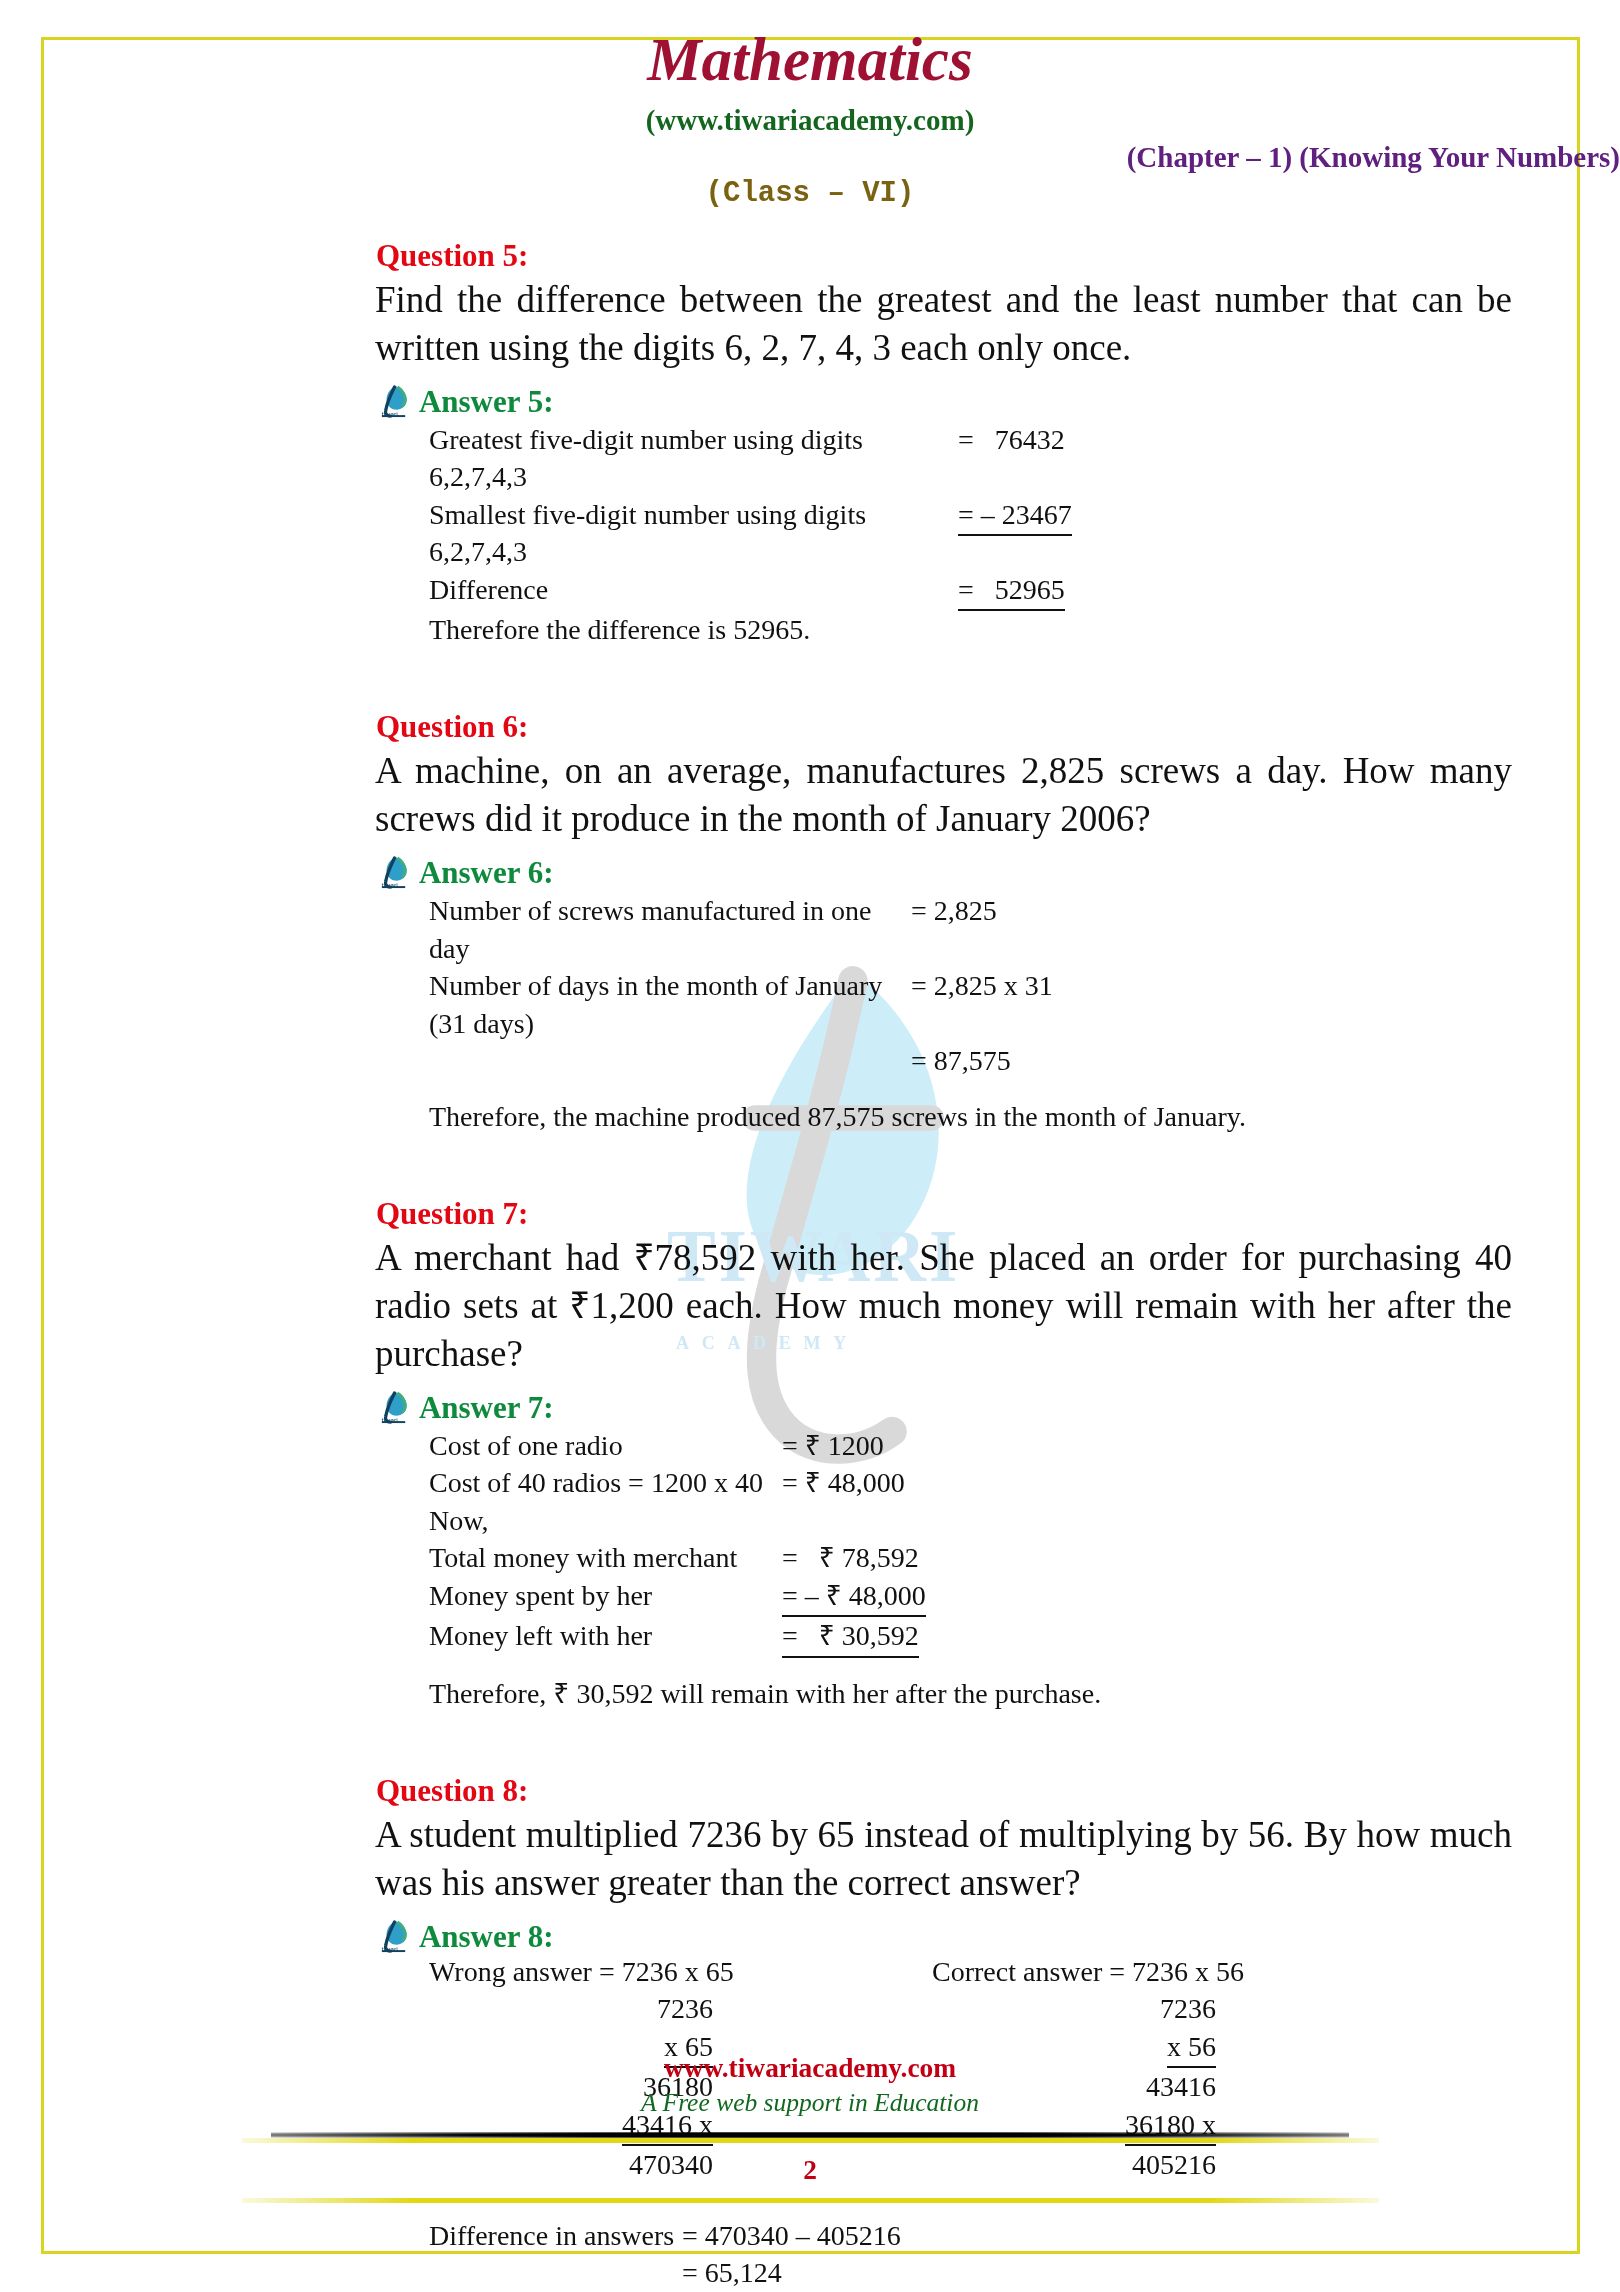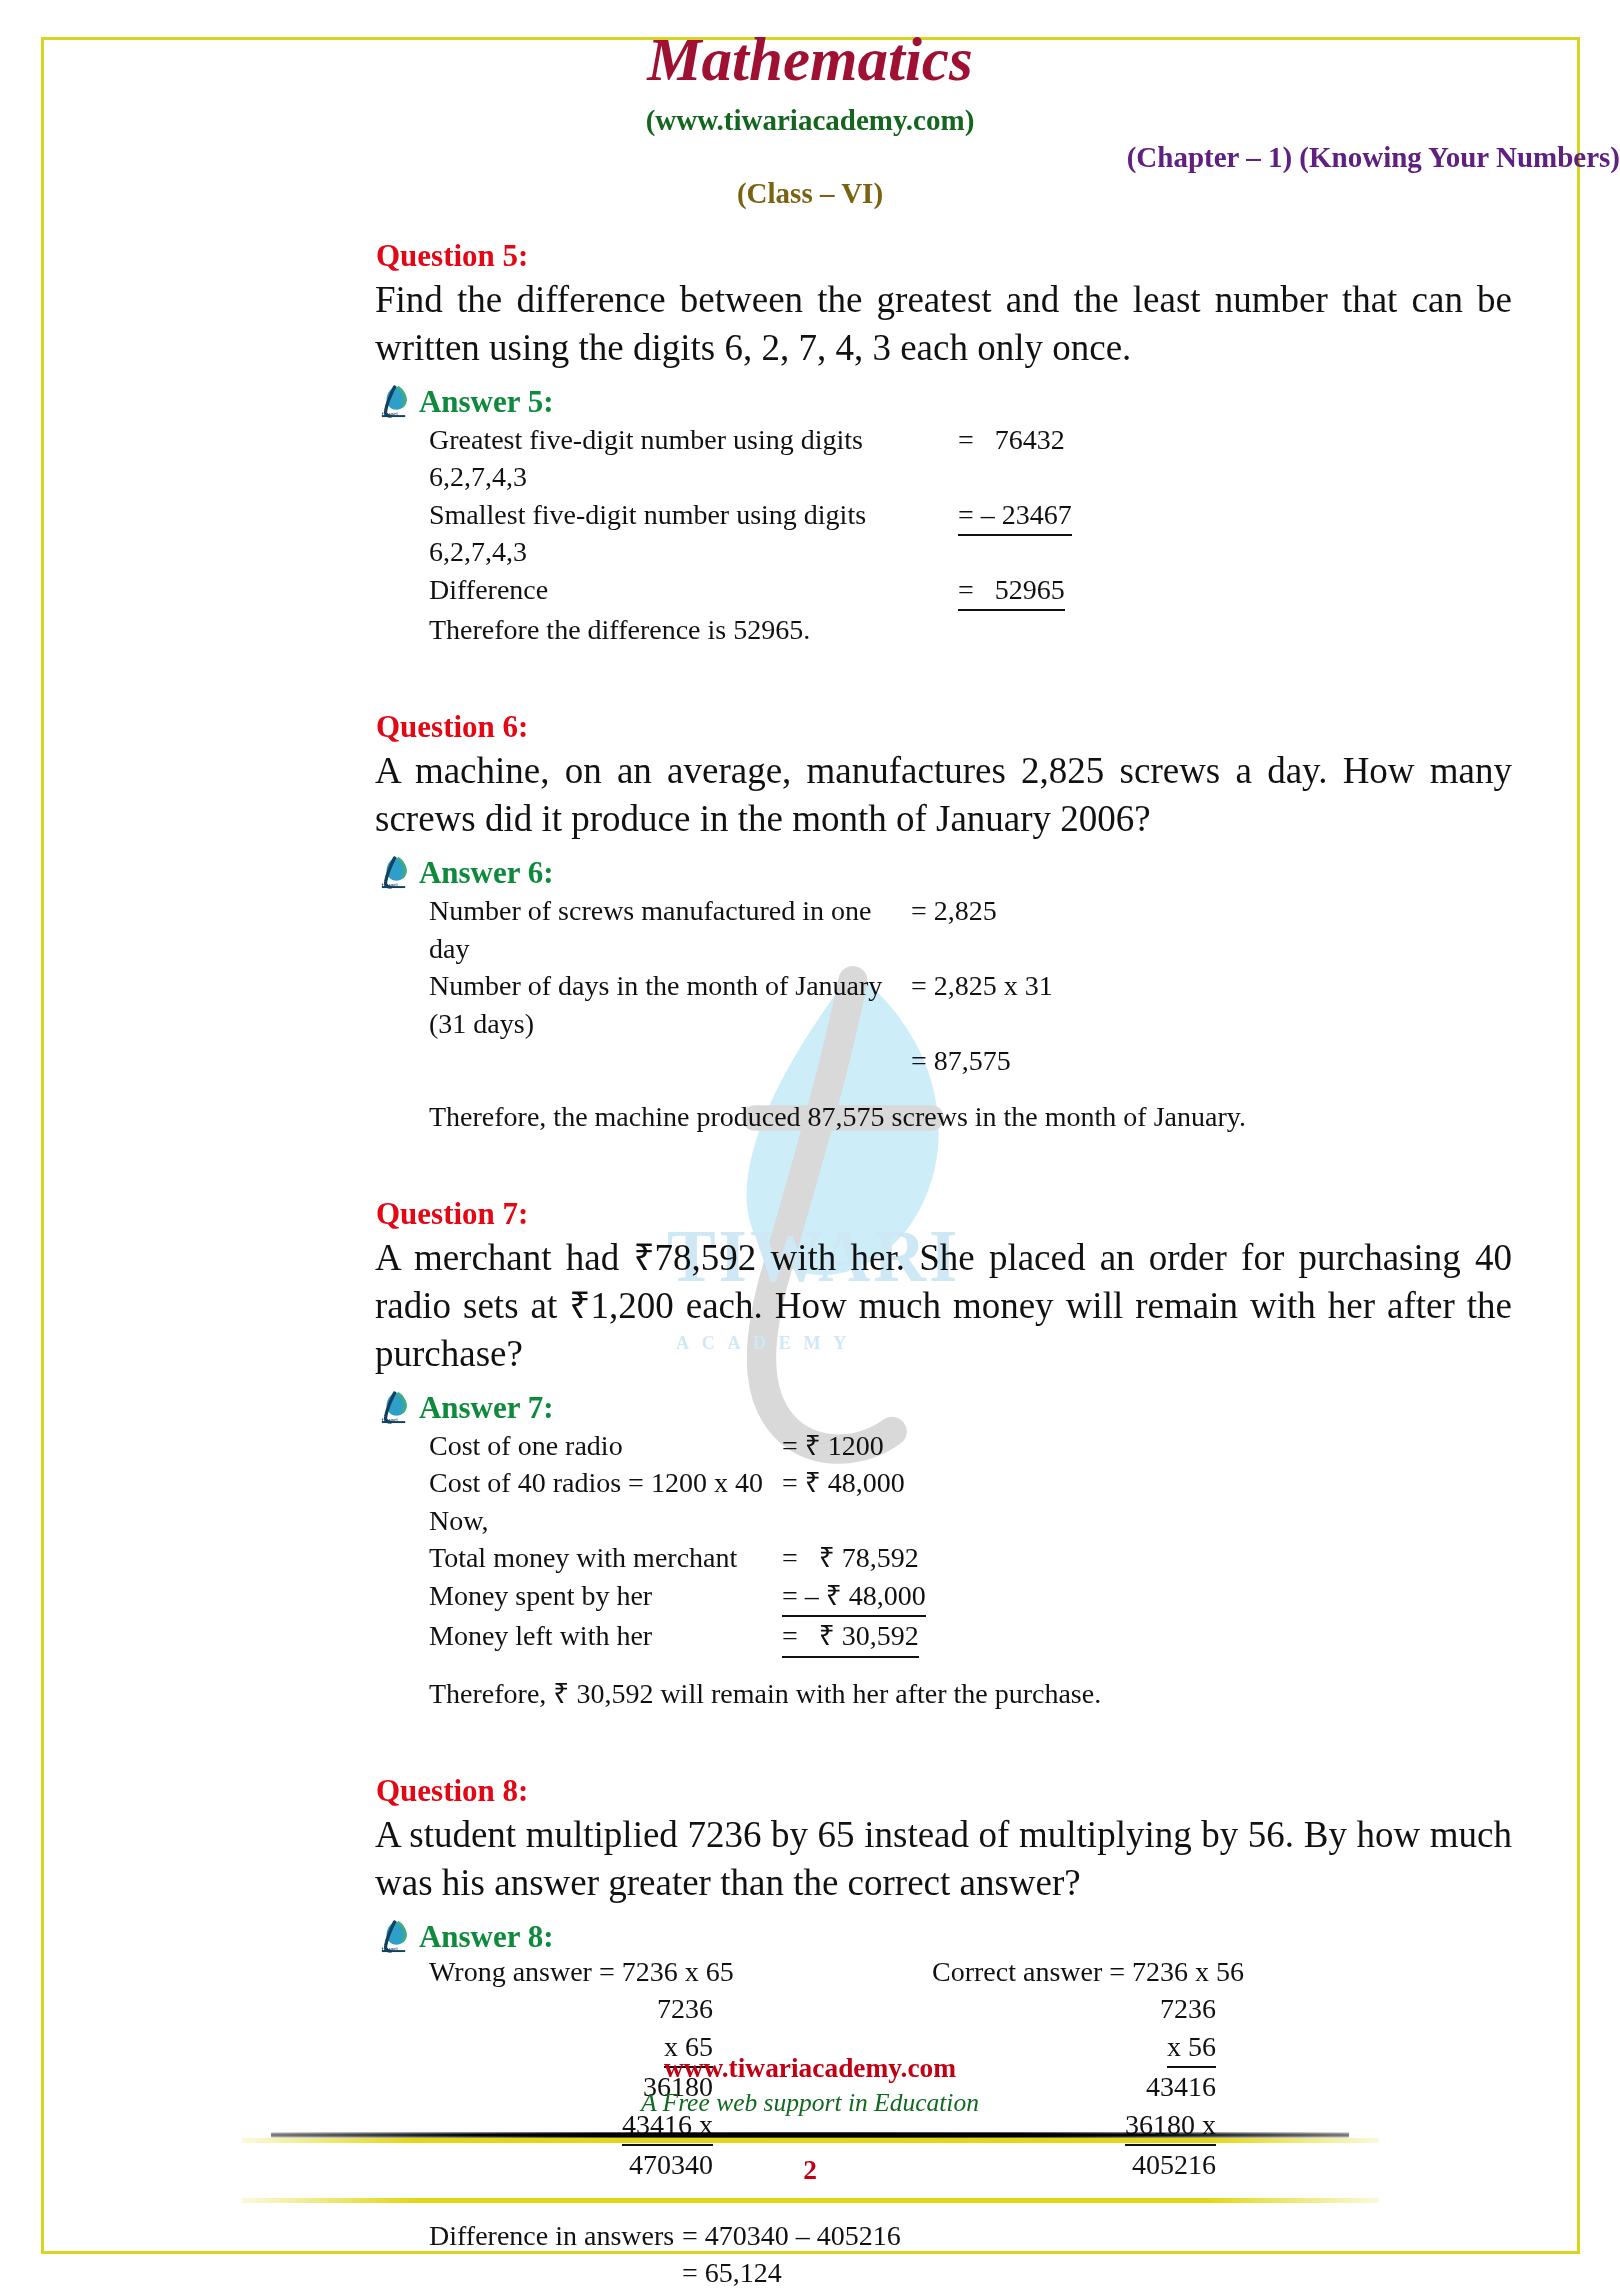--- a/index.html
+++ b/index.html
@@ -100,21 +100,21 @@
   .doc-chapter {
     text-align: right;
     font-family: "Liberation Serif", serif;
     font-weight: bold;
     font-size: 29px;
     color: #5f207f;
     margin-top: 3.9px;
   }
   .doc-class {
     text-align: center;
-    font-family: Liberation Serif, serif;
+    font-family: Liberation Mono, monospace;
     font-weight: bold;
     font-size: 29px;
     color: #7a6210;
     margin-top: 3.9px;
   }
 
   .body-area {
     position: relative;
     margin: 0 auto;
     width: 1250px;

